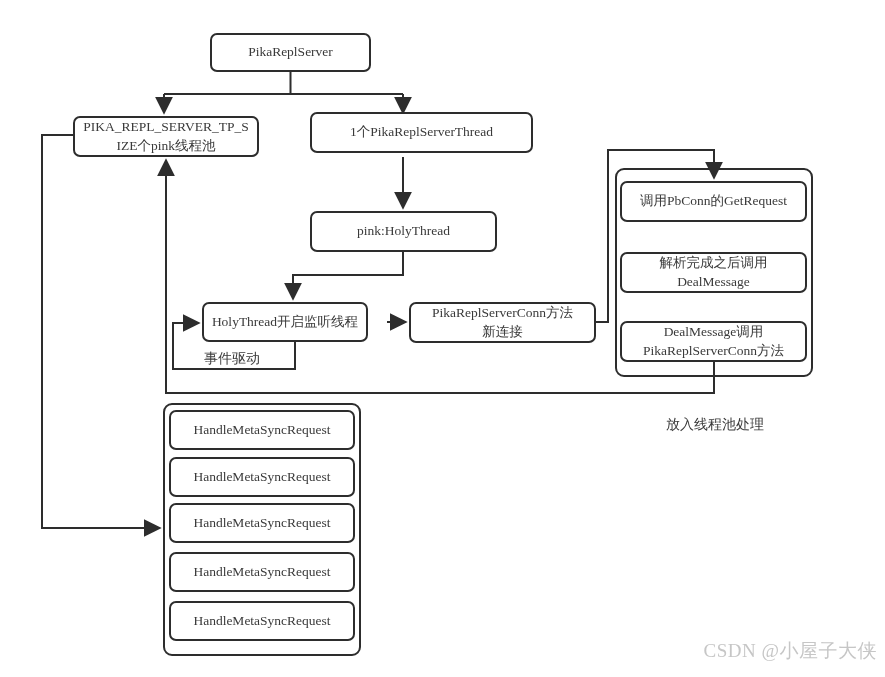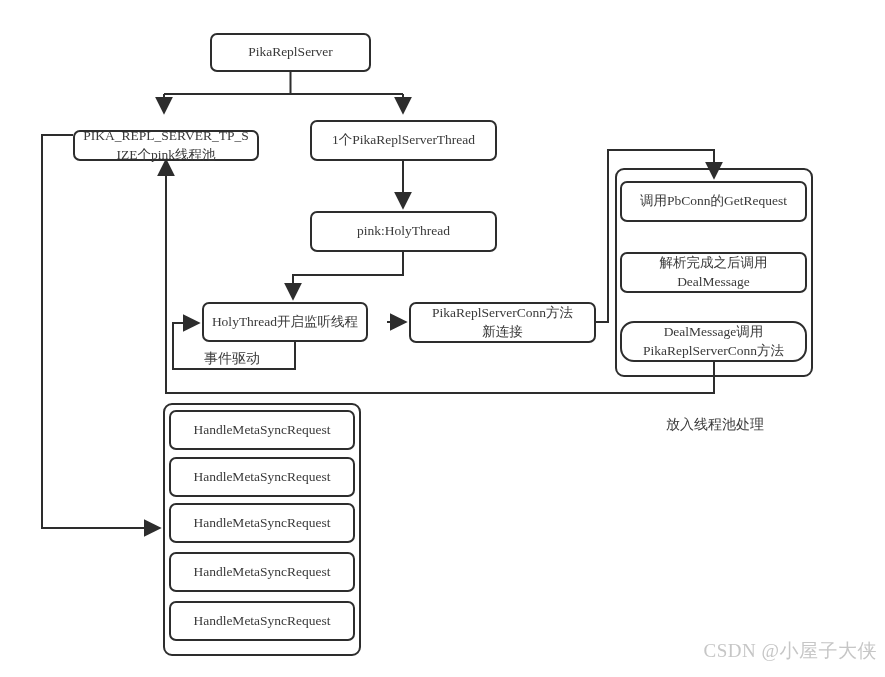--- a/index.html
+++ b/index.html
@@ -51,28 +51,28 @@
   }
   .annotation {
     position: absolute;
     font-size: 14px;
     color: #3a3a3a;
     z-index: 4;
     white-space: nowrap;
   }
   
   .n-server        { left: 210px; top: 33px;  width: 161px; height: 39px; }
-  .n-thread-pool   { left: 73px;  top: 130px; width: 186px; height: 31px; }
-  .n-server-thread { left: 310px; top: 120px; width: 187px; height: 41px; }
+  .n-thread-pool   { left: 73px;  top: 116px; width: 186px; height: 41px; }
+  .n-server-thread { left: 310px; top: 112px; width: 223px; height: 41px; }
   .n-holy-thread   { left: 310px; top: 211px; width: 187px; height: 41px; }
   .n-listen        { left: 202px; top: 302px; width: 166px; height: 40px; }
   .n-conn-init     { left: 409px; top: 302px; width: 187px; height: 41px; }
   .n-get-request   { left: 620px; top: 181px; width: 187px; height: 41px; }
   .n-deal-message  { left: 620px; top: 252px; width: 187px; height: 41px; }
-  .n-conn-method   { left: 620px; top: 321px; width: 187px; height: 41px; border-radius: 14px; }
+  .n-conn-method   { left: 620px; top: 321px; width: 187px; height: 41px; }
   .g-conn-handling { left: 615px; top: 168px; width: 198px; height: 209px; }
   .g-handle-pool   { left: 163px; top: 403px; width: 198px; height: 253px; }
   .n-handle        { left: 169px; width: 186px; height: 40px; }
   .n-handle-0 { top: 410px; }
   .n-handle-1 { top: 457px; }
   .n-handle-2 { top: 503px; }
   .n-handle-3 { top: 552px; }
   .n-handle-4 { top: 601px; }
   .a-event-driven { left: 204px; top: 350px; }
   .a-pool-note    { left: 666px; top: 416px; }

